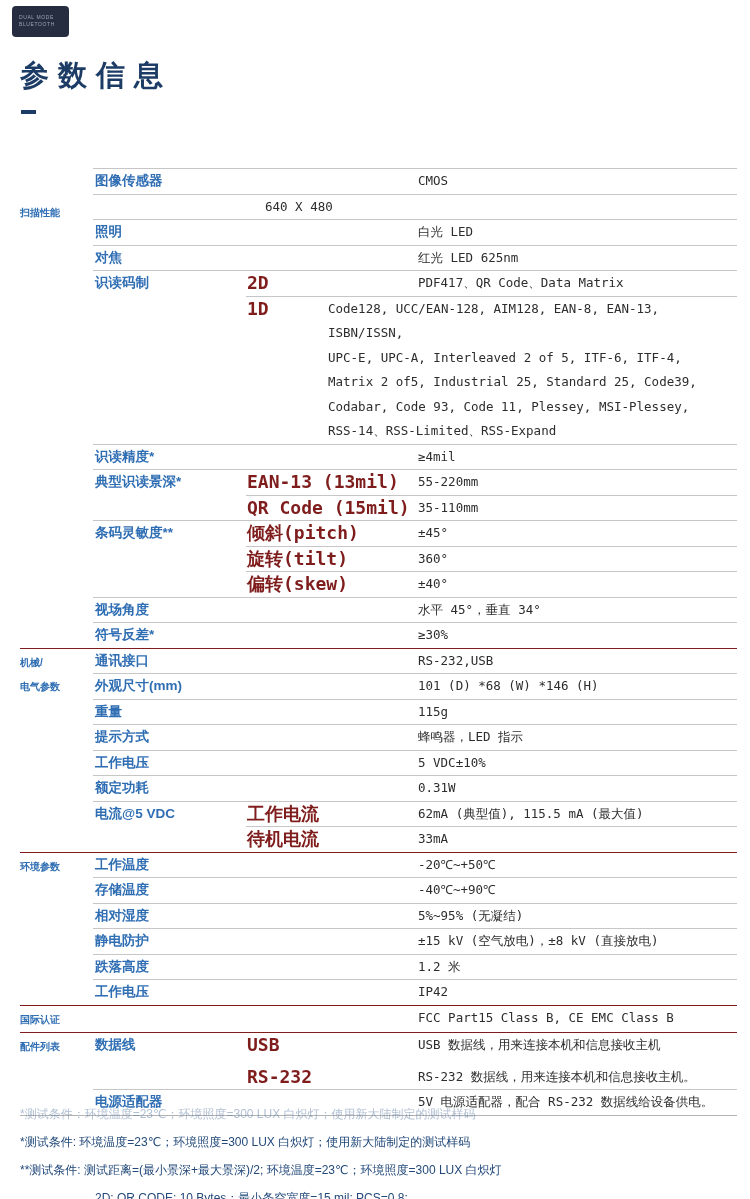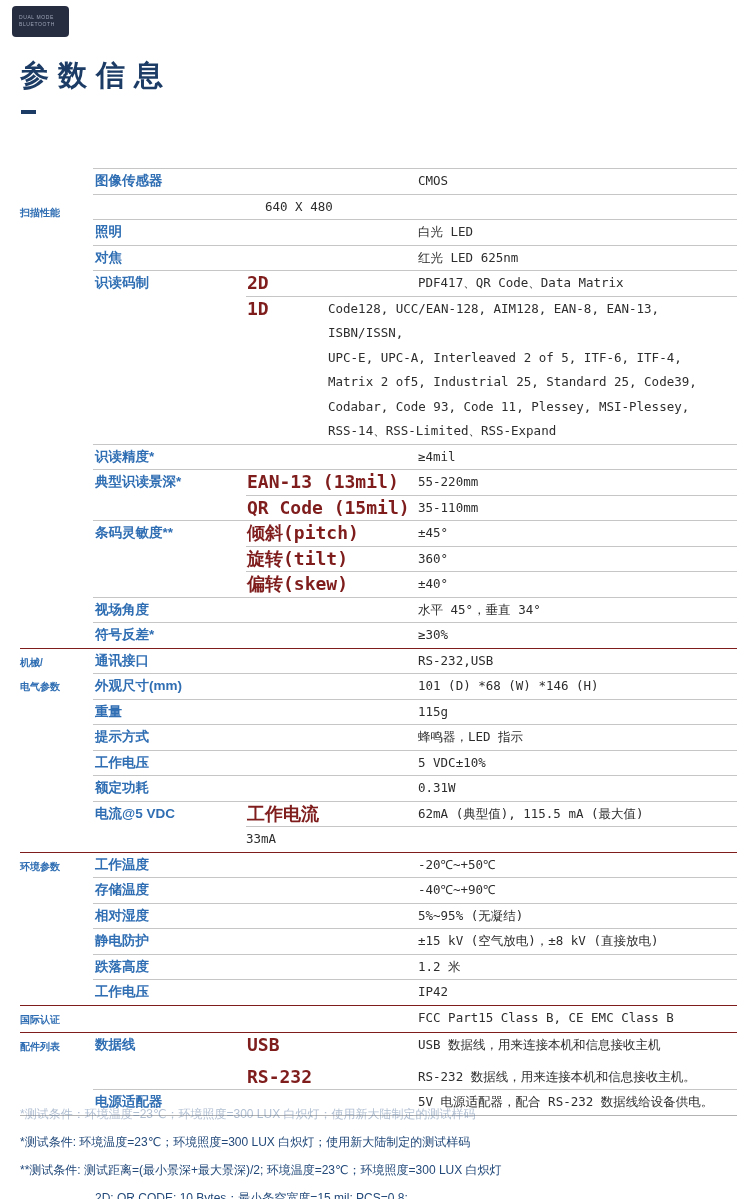--- a/index.html
+++ b/index.html
@@ -260,20 +260,21 @@
             </div>
           </div>
           <div class="rowgroup">
             <div class="row-label">电流@5 VDC</div>
             <div class="subrows">
               <div class="subrow">
                 <div class="sub-label">工作电流</div>
                 <div class="value">62mA (典型值), 115.5 mA (最大值)</div>
               </div>
               <div class="subrow">
+                <div class="sub-label">待机电流</div>
                 <div class="value">33mA</div>
               </div>
             </div>
           </div>
         </div>
       </div>
       <div class="section">
         <div class="sec-label">环境参数</div>
         <div class="sec-rows">
           <div class="rowgroup">

